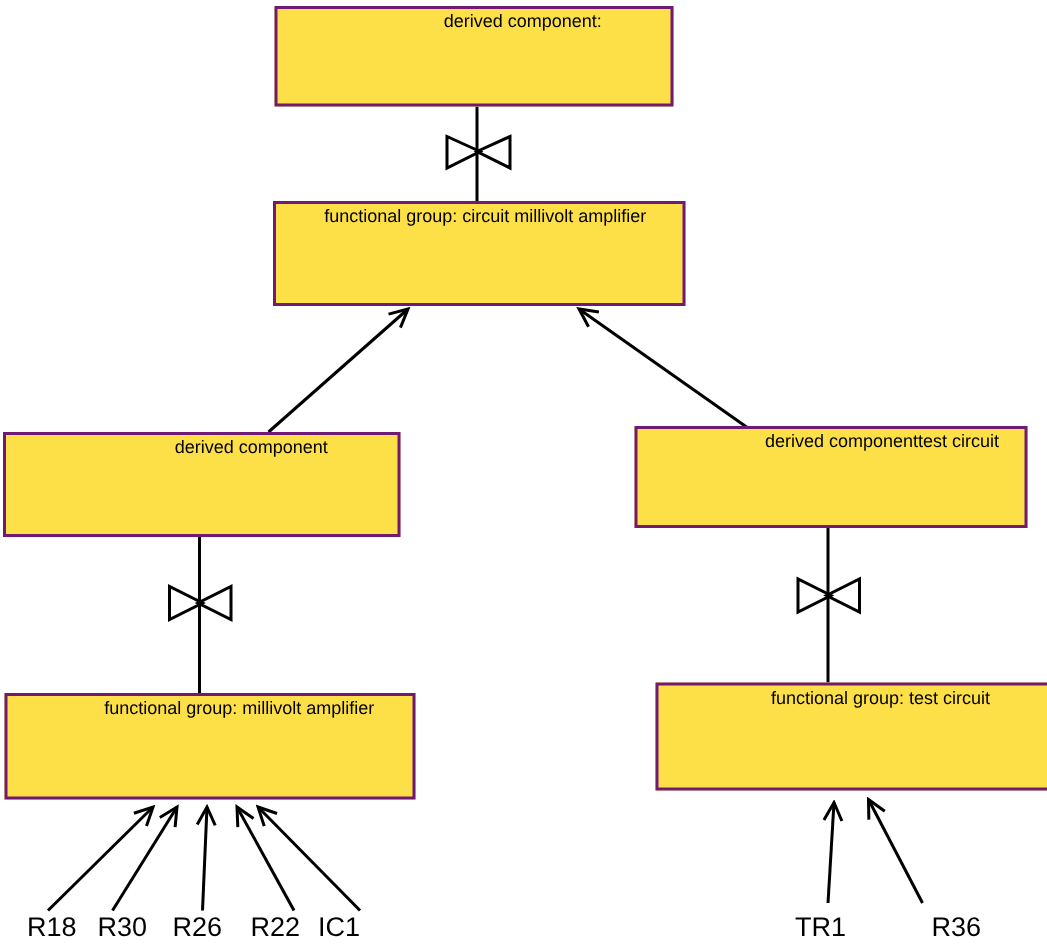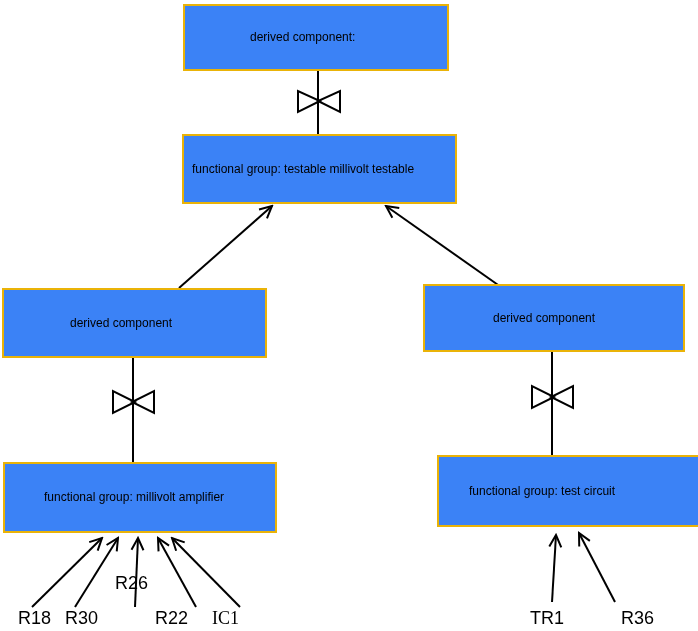--- a/index.html
+++ b/index.html
@@ -13,24 +13,23 @@
     overflow: hidden;
   }
   #wires {
     position: absolute;
     left: 0; top: 0;
     width: 698px; height: 631px;
   }
   .node {
     position: absolute;
     box-sizing: border-box;
-    border: 2px solid #eab308;
-    background: #3b82f6;
+    border: 2px solid #701a75;
+    background: #fde047;
     display: flex;
-    flex-direction: column;
     justify-content: center;
     font-size: 12px;
     line-height: 17px;
     white-space: pre-wrap;
   }
   .node div, .node span { white-space: pre; }
   .leaf-label {
     position: absolute;
     font-size: 18px;
     line-height: 14px;
@@ -39,23 +38,23 @@
   
   #box-derived-testable { left: 183px; top: 4px;   width: 266px; height: 67px; padding-left: 65px; }
   #box-fg-testable      { left: 182px; top: 134px; width: 275px; height: 70px; padding-left: 8px;  }
   #box-derived-millivolt{ left: 2px;   top: 288px; width: 265px; height: 70px; padding-left: 66px; }
   #box-derived-test     { left: 423px; top: 284px; width: 262px; height: 68px; padding-left: 68px; }
   #box-fg-millivolt     { left: 3px;   top: 462px; width: 274px; height: 71px; padding-left: 39px; }
   #box-fg-test          { left: 422px; top: 455px; width: 270px; height: 72px; padding-left: 30px; margin-left: 15px; }
 
   #label-r18 { left: 18px;  top: 611px; }
   #label-r30 { left: 65px;  top: 611px; }
-  #label-r26 { left: 115px; top: 576px; }
-  #label-r22 { left: 155px; top: 611px; }
-  #label-ic1 { left: 212px; top: 611px; font-family: Liberation Serif, serif; }
+  #label-r26 { left: 115px; top: 611px; }
+  #label-r22 { left: 167px; top: 611px; }
+  #label-ic1 { left: 212px; top: 611px; }
   #label-tr1 { left: 530px; top: 611px; }
   #label-r36 { left: 621px; top: 611px; }
 </style>
 </head>
 <body>
 
 <div id="stage">
 
   <svg id="wires" viewBox="0 0 698 631" xmlns="http://www.w3.org/2000/svg">
     <defs>
@@ -92,29 +91,30 @@
 
     <line x1="552" y1="602" x2="556" y2="535" stroke="#000" stroke-width="2" marker-end="url(#openArrow)"></line>
     <line x1="615" y1="602" x2="579" y2="533" stroke="#000" stroke-width="2" marker-end="url(#openArrow)"></line>
   </svg>
 
   <div class="node" id="box-derived-testable">
     <div>derived component:</div>
   </div>
 
   <div class="node" id="box-fg-testable">
-    <span>functional group: testable millivolt testable</span>
+    <span>functional group: circuit millivolt amplifier</span>
   </div>
 
   <div class="node" id="box-derived-millivolt">
     <div>derived component</div>
   </div>
 
   <div class="node" id="box-derived-test">
     <div>derived component</div>
+    <div>test circuit</div>
   </div>
 
   <div class="node" id="box-fg-millivolt">
     <span>functional group: millivolt amplifier</span>
   </div>
 
   <div class="node" id="box-fg-test">
     <span>functional group: test circuit</span>
   </div>
 

